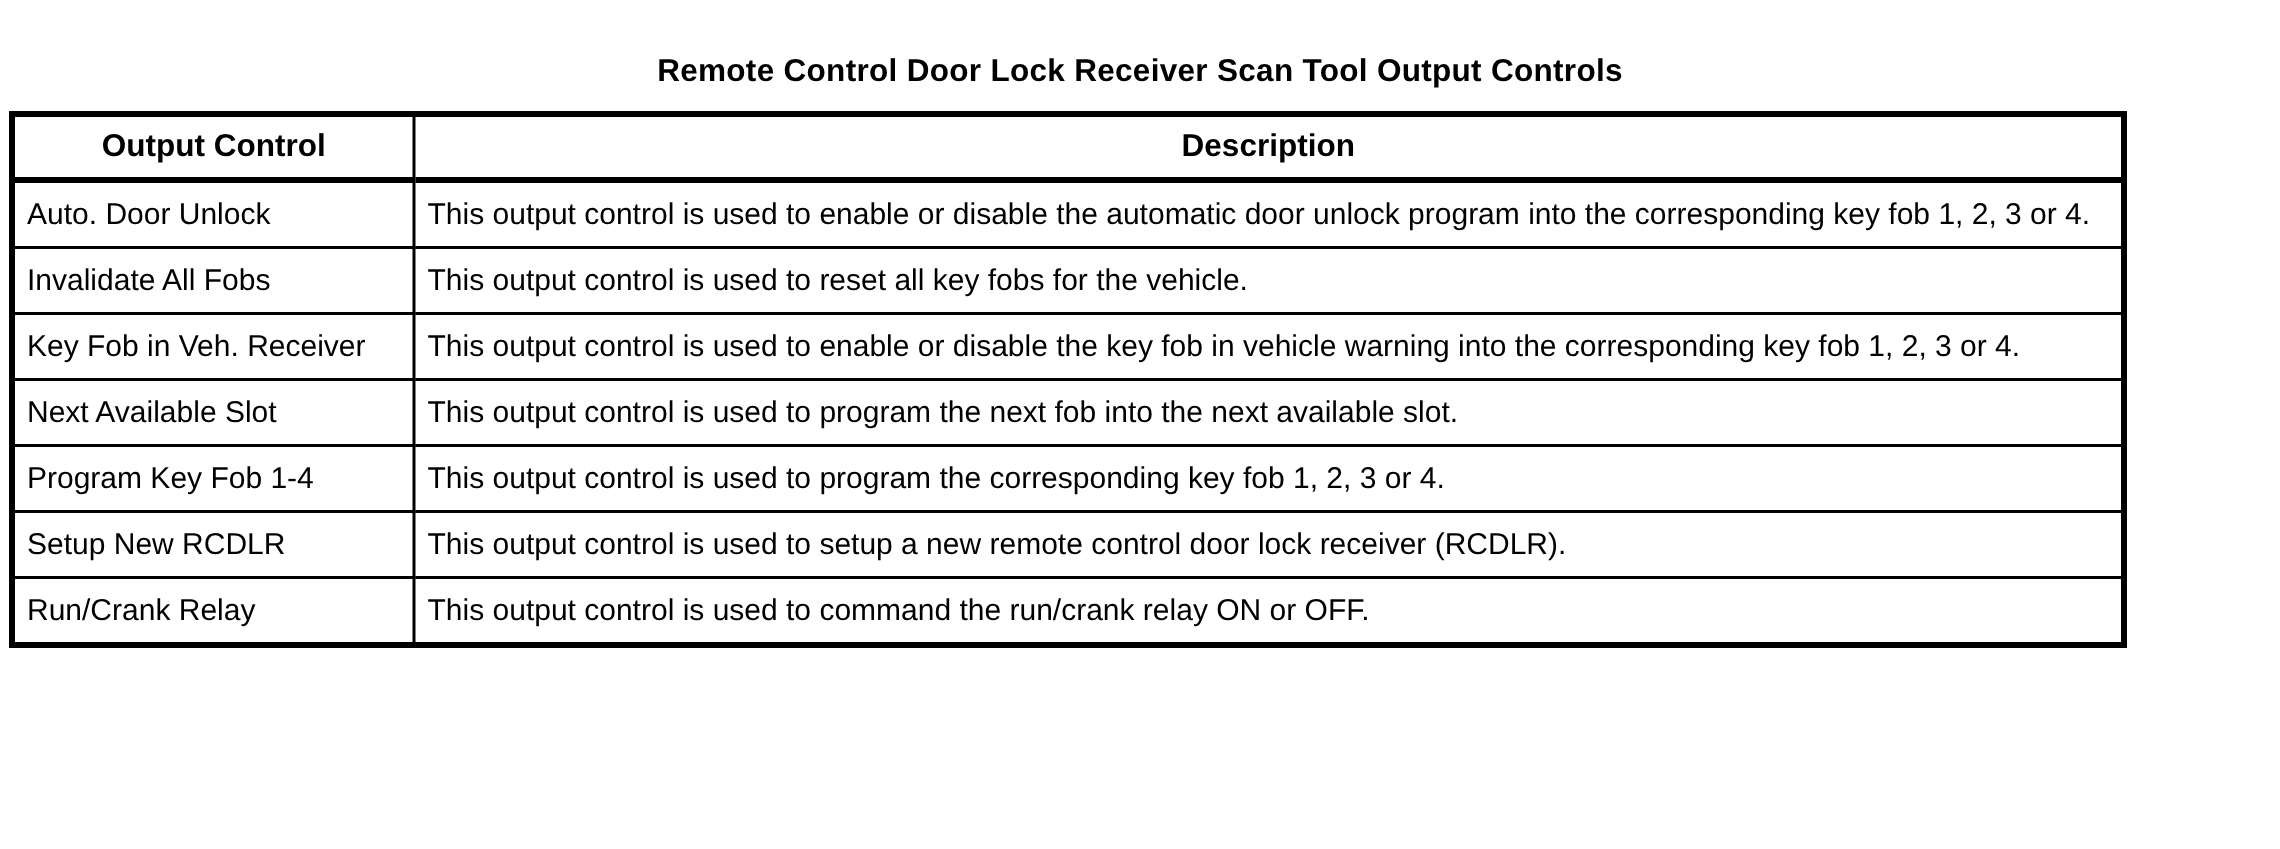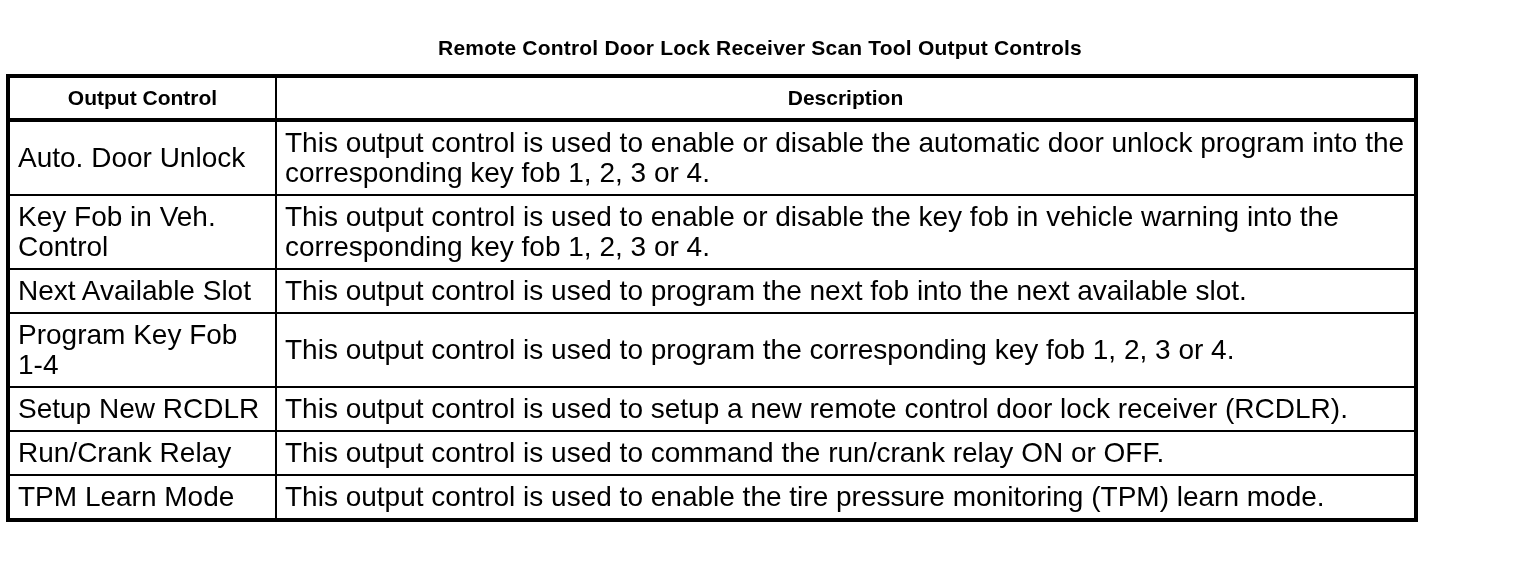--- a/index.html
+++ b/index.html
@@ -35,21 +35,21 @@
     border: 2px solid #000000;
     border-bottom: 4px solid #000000;
     font-size: 21px;
     font-weight: bold;
     text-align: center;
     padding: 7px 8px;
     line-height: 26px;
   }
   table.controls-table td {
     border: 2px solid #000000;
-    font-size: 28px;
+    font-size: 20px;
     font-weight: normal;
     vertical-align: middle;
     padding: 6px 8px;
     line-height: 30px;
   }
   td.col-control {
     width: 268px;
     padding-right: 34px; 
   }
   td.col-desc { width: auto; }
@@ -67,39 +67,39 @@
         <th>Output Control</th>
         <th>Description</th>
       </tr>
     </thead>
     <tbody>
       <tr>
         <td class="col-control">Auto. Door Unlock</td>
         <td class="col-desc">This output control is used to enable or disable the automatic door unlock program into the corresponding key fob 1, 2, 3 or 4.</td>
       </tr>
       <tr>
-        <td class="col-control">Key Fob in Veh. Control</td>
+        <td class="col-control">Invalidate All Fobs</td>
+        <td class="col-desc">This output control is used to reset all key fobs for the vehicle.</td>
+      </tr>
+      <tr>
+        <td class="col-control">Key Fob in Veh. Receiver</td>
         <td class="col-desc">This output control is used to enable or disable the key fob in vehicle warning into the corresponding key fob 1, 2, 3 or 4.</td>
       </tr>
       <tr>
         <td class="col-control">Next Available Slot</td>
         <td class="col-desc">This output control is used to program the next fob into the next available slot.</td>
       </tr>
       <tr>
         <td class="col-control">Program Key Fob 1-4</td>
         <td class="col-desc">This output control is used to program the corresponding key fob 1, 2, 3 or 4.</td>
       </tr>
       <tr>
         <td class="col-control">Setup New RCDLR</td>
         <td class="col-desc">This output control is used to setup a new remote control door lock receiver (RCDLR).</td>
       </tr>
       <tr>
         <td class="col-control">Run/Crank Relay</td>
         <td class="col-desc">This output control is used to command the run/crank relay ON or OFF.</td>
       </tr>
-      <tr>
-        <td class="col-control">TPM Learn Mode</td>
-        <td class="col-desc">This output control is used to enable the tire pressure monitoring (TPM) learn mode.</td>
-      </tr>
     </tbody>
   </table>
 
 </div>
 
 </body></html>

